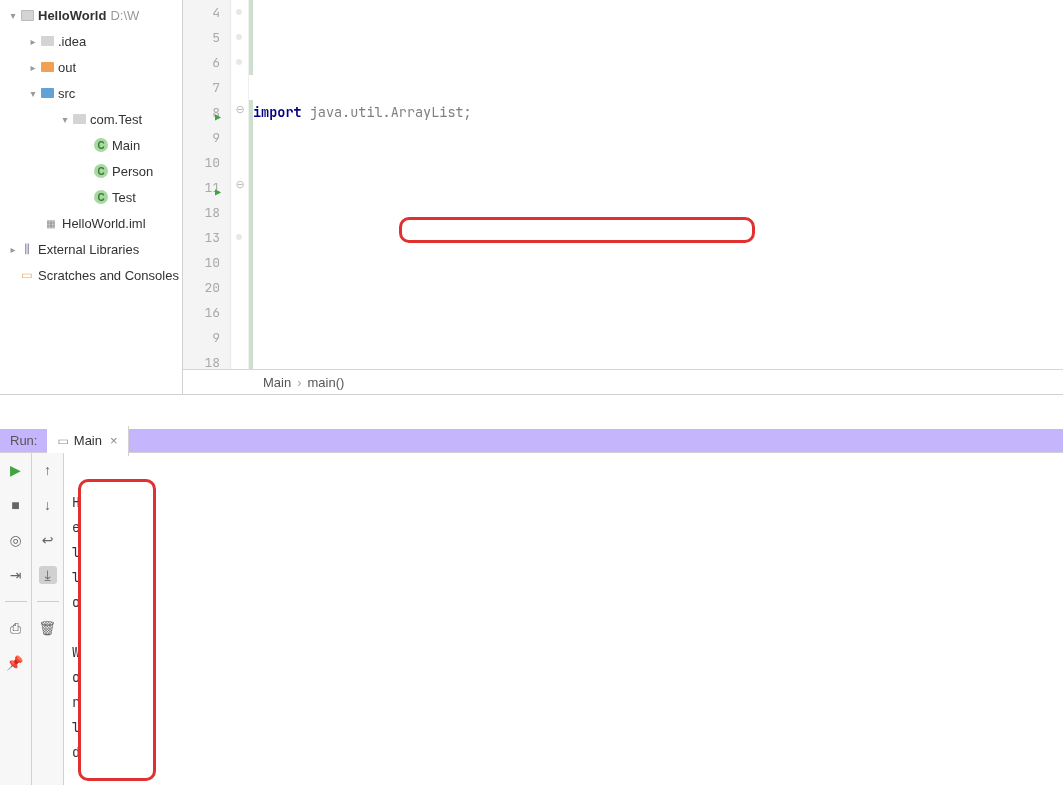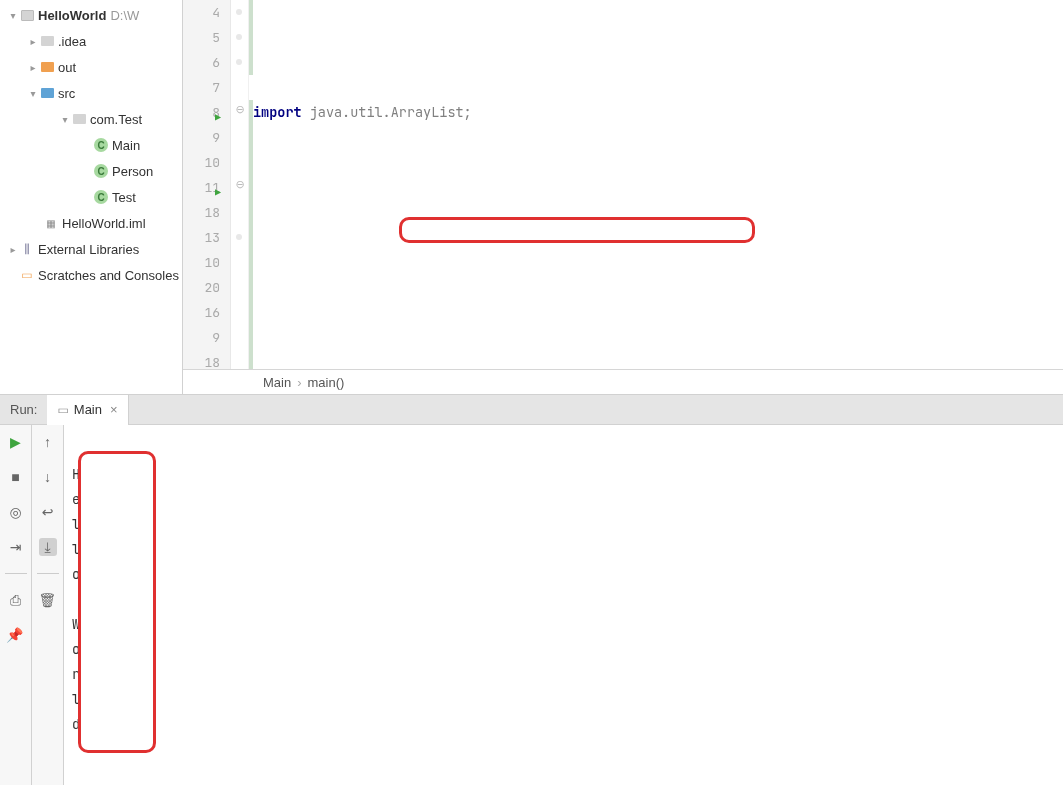--- a/index.html
+++ b/index.html
@@ -30,21 +30,21 @@
 .openmark { position:absolute; left:3px; color:#bbb; font-size:11px; width:12px; text-align:center; }
 .code { flex:1; font-family:"JetBrains Mono","Consolas",monospace; font-size:13.5px; line-height:25px; white-space:pre; position:relative; }
 .cline { height:25px; padding-left:4px; }
 .kw { color:#000080; font-weight:bold; }
 .gray { color:#808080; font-weight:normal; }
 .red-box { position:absolute; border:3px solid #e03030; border-radius:10px; }
 .left-bar { position:absolute; left:0; top:0; width:4px; background:#cde0cd; }
 .breadcrumb { height:25px; border-top:1px solid #d6d6d6; display:flex; align-items:center; padding-left:80px; color:#555; font-size:13px; }
 .breadcrumb span.sep { margin:0 6px; color:#aaa; }
 .run-panel { flex:1; display:flex; flex-direction:column; }
-.run-tabs { height:30px; display:flex; align-items:center; border-bottom:1px solid #d1d1d1; background:#e5e5e5; }
+.run-tabs { height:24px; display:flex; align-items:center; border-bottom:1px solid #d1d1d1; background:#c4b5fd;margin-top:34px; }
 .run-label { padding:0 10px; color:#555; }
 .run-tab { display:flex; align-items:center; padding:0 10px; height:30px; background:#fff; border-right:1px solid #d1d1d1; }
 .run-tab .app-ic { color:#888; margin-right:5px; font-size:12px; }
 .run-tab .close { margin-left:8px; color:#888; cursor:pointer; }
 .run-body { flex:1; display:flex; overflow:hidden; }
 .tool-col { width:32px; background:#f7f7f7; border-right:1px solid #d1d1d1; display:flex; flex-direction:column; align-items:center; padding-top:8px; gap:17px; }
 .tool-col2 { width:32px; background:#f7f7f7; border-right:1px solid #d1d1d1; display:flex; flex-direction:column; align-items:center; padding-top:8px; gap:17px; }
 .tb { width:18px; height:18px; display:flex; align-items:center; justify-content:center; color:#666; cursor:pointer; font-size:14px; }
 .tb.play { color:#3fa53f; }
 .tb.active { background:#d0d0d0; border-radius:3px; }

